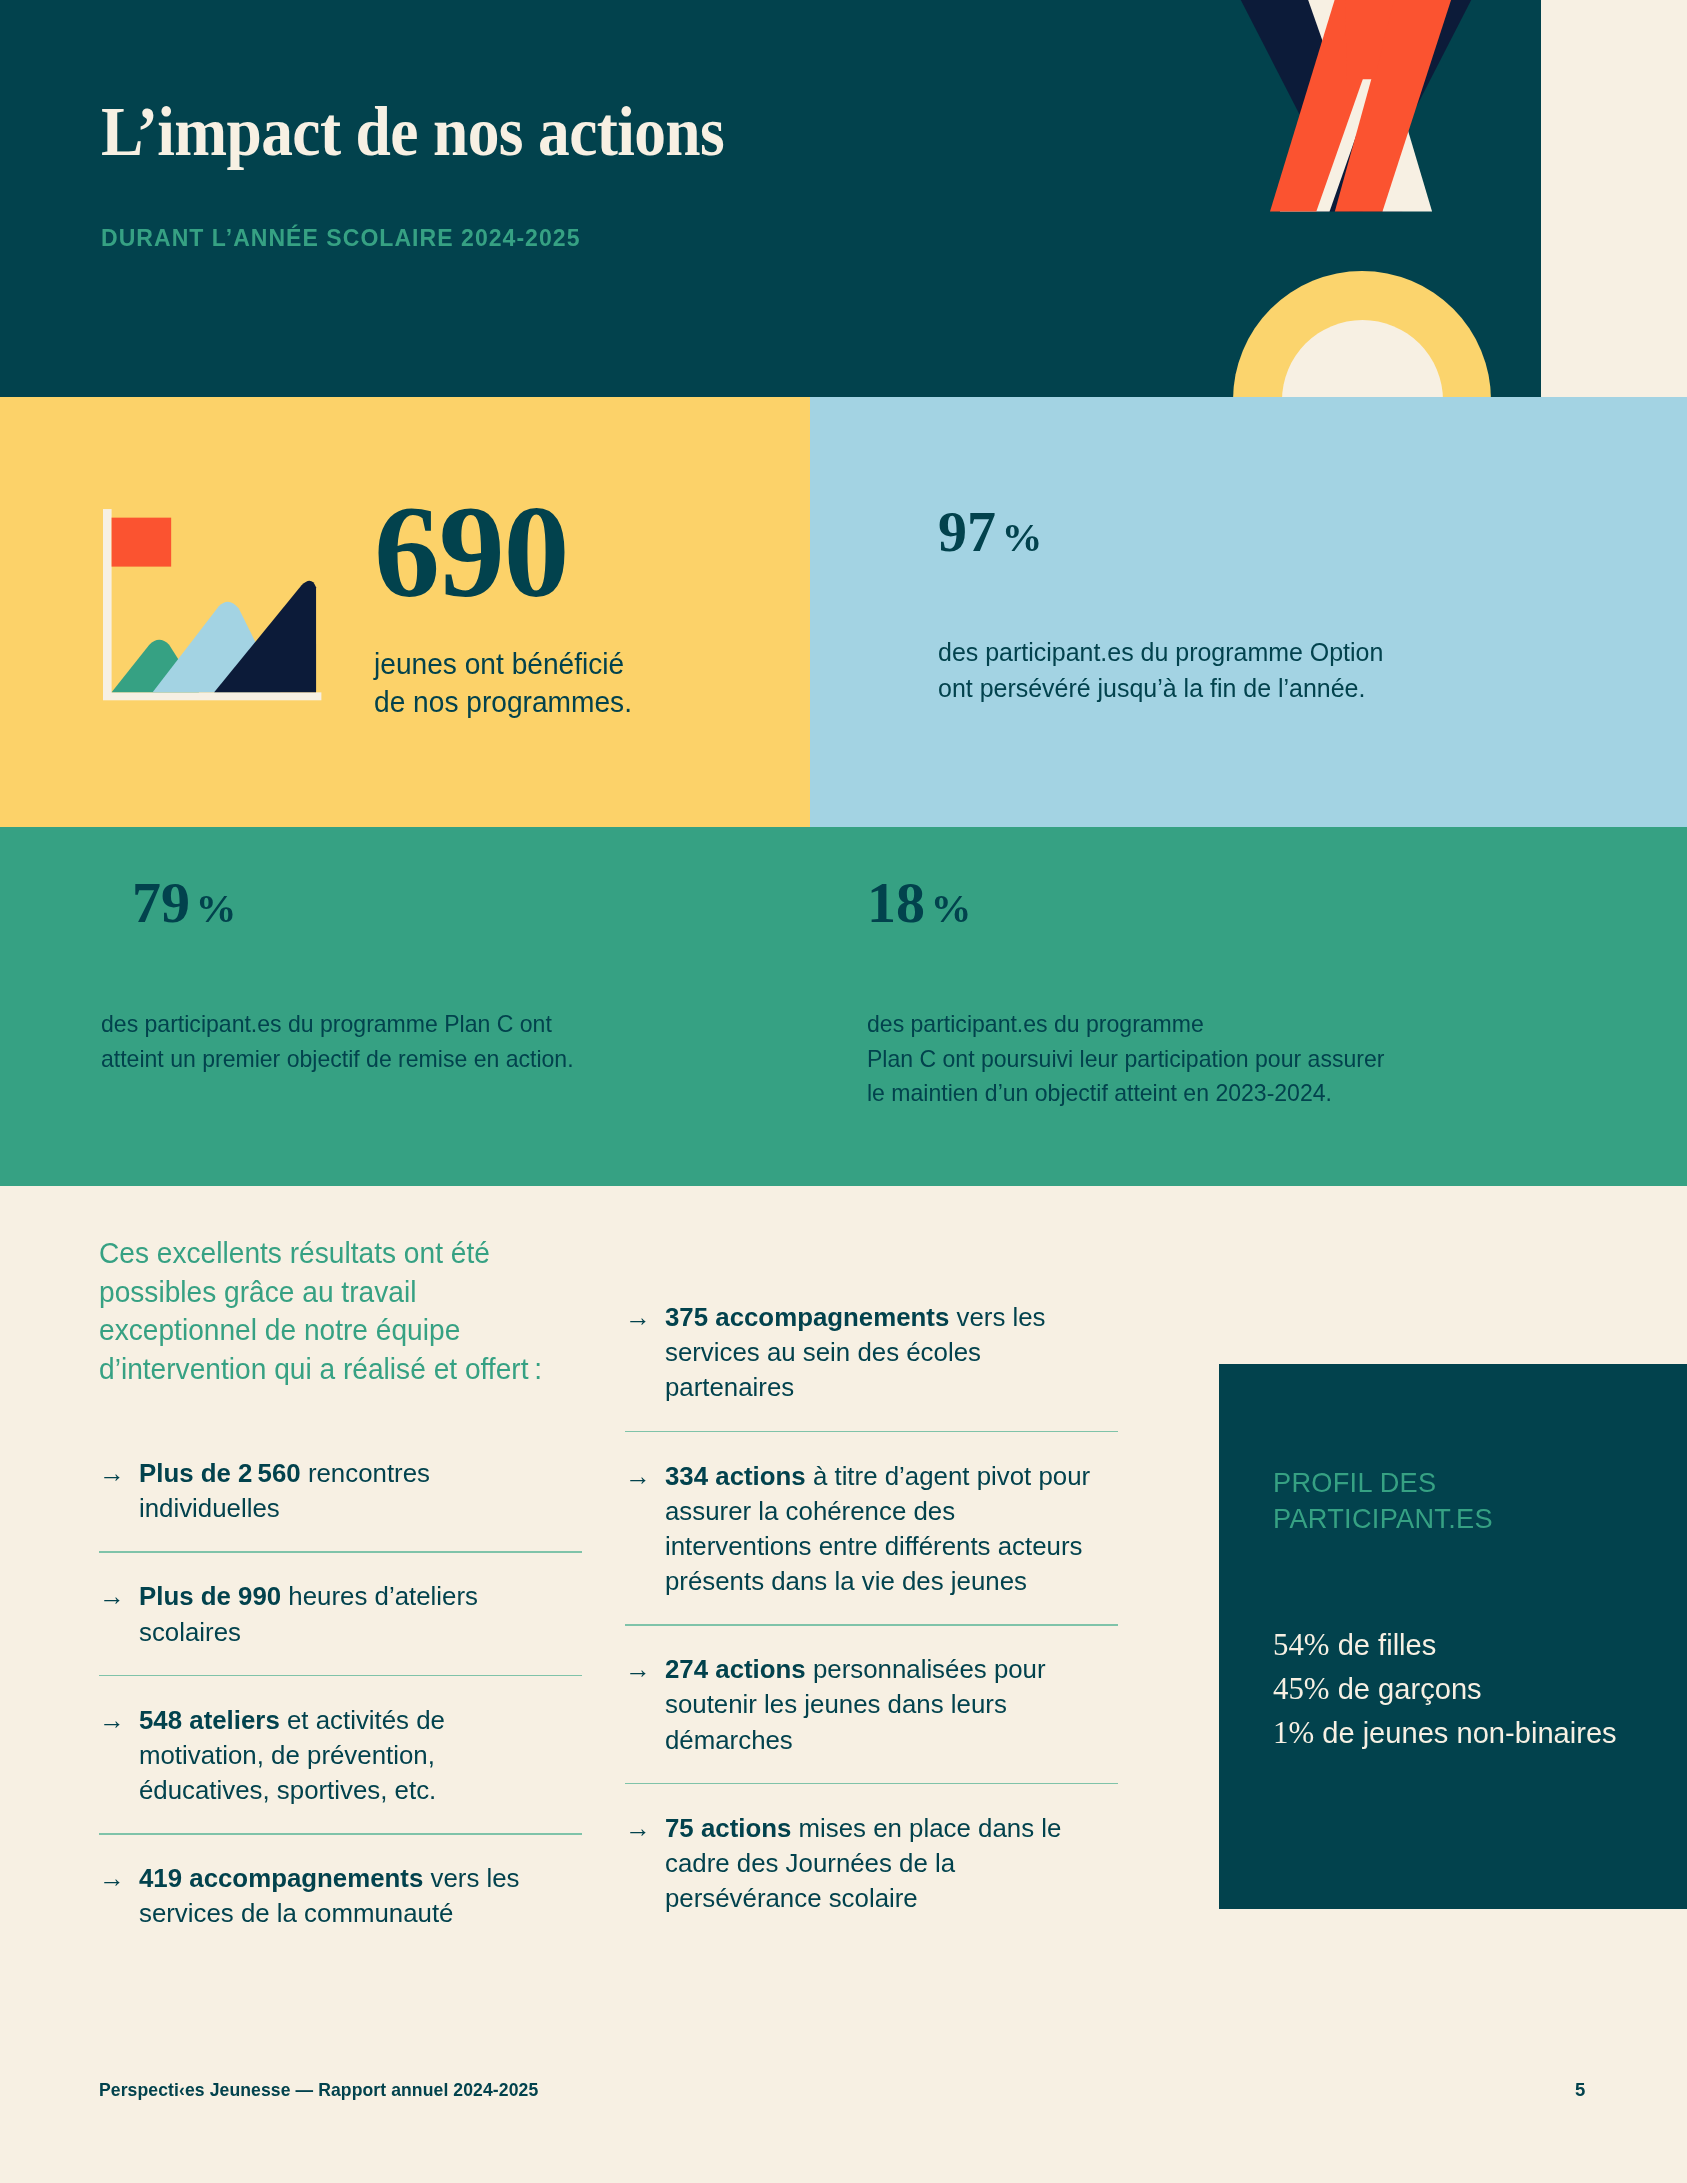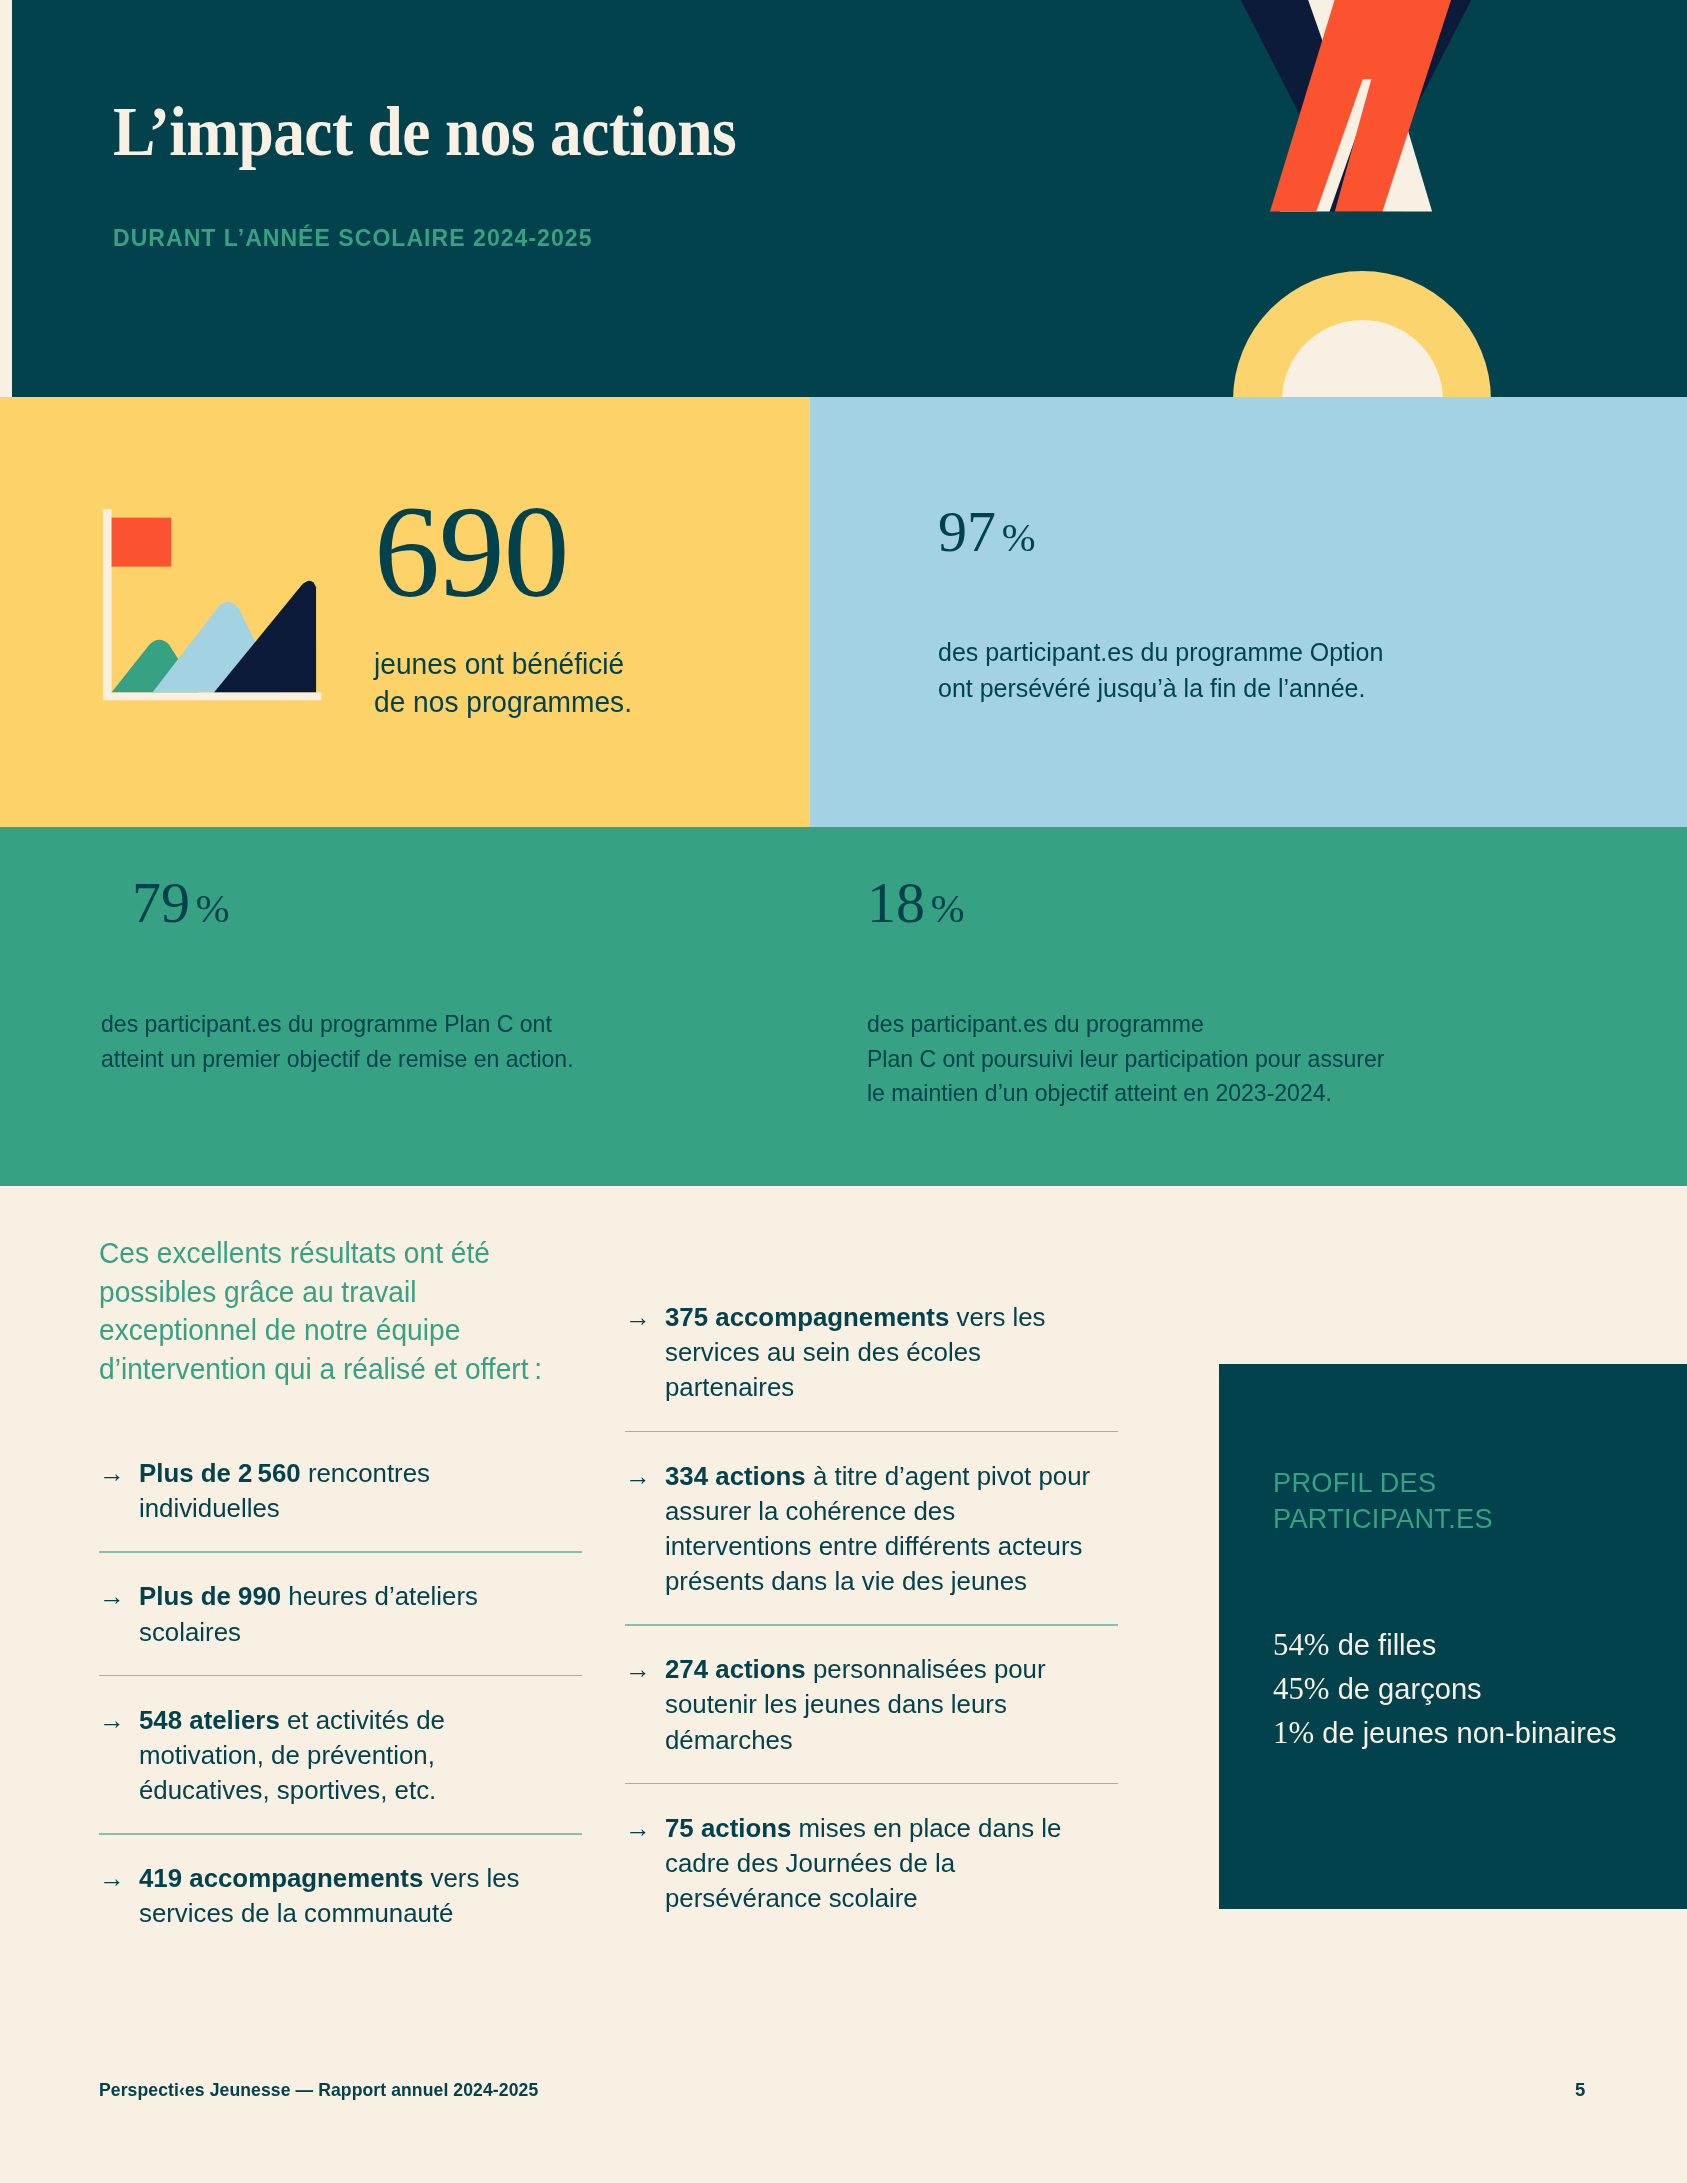--- a/index.html
+++ b/index.html
@@ -14,22 +14,22 @@
     position: relative;
     width: 1688px;
     height: 2183px;
     background: #F7F0E3;
     overflow: hidden;
   }
 
   
   .header {
     position: absolute;
-    left: 12px; top: 0;
-    width: 1676px;
+    left: 0; top: 0;
+    width: 1541px;
     height: 397px;
     background: #02424D;
     overflow: hidden;
   }
   .page-title {
     position: absolute;
     left: 101px;
     top: 93px;
     font-family: "Liberation Serif", serif;
     font-weight: 700;
@@ -106,21 +106,21 @@
     position: absolute;
     left: 103px;
     top: 509px;
     width: 225px;
     height: 192px;
   }
 
   
   .bignum {
     font-family: "Liberation Serif", serif;
-    font-weight: 400;
+    font-weight: 700;
     color: #02424D;
     line-height: 0.9;
     white-space: nowrap;
   }
   .stat-690 {
     position: absolute;
     left: 374px; top: 493px;
     font-size: 132px;
     letter-spacing: -1.3px;
   }

